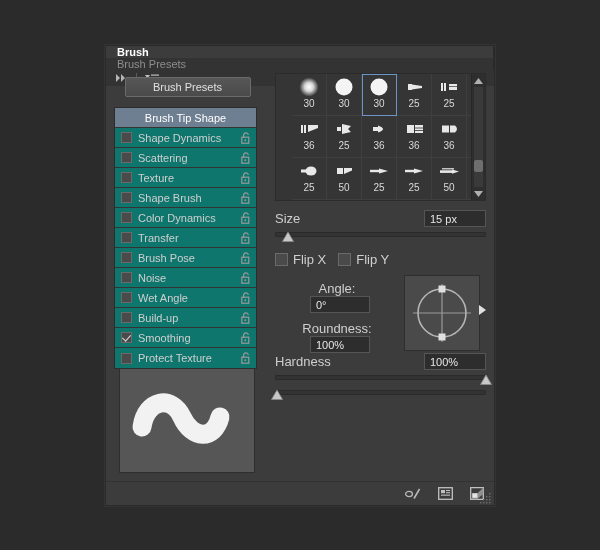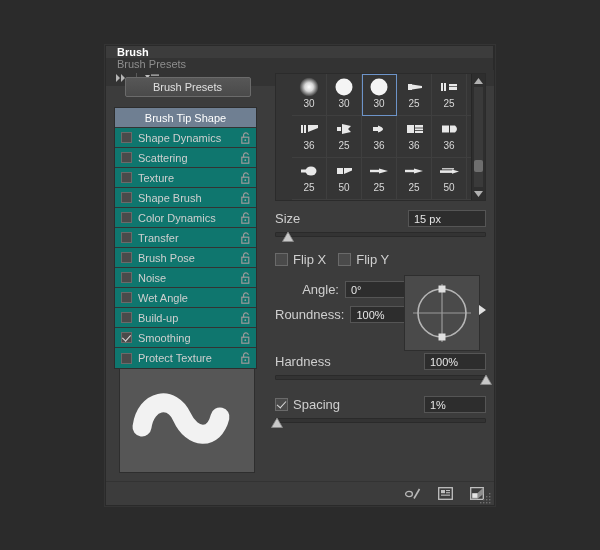--- a/index.html
+++ b/index.html
@@ -250,21 +250,21 @@
   .chk2.on::after {
     content:"";
     position:absolute;
     left:3px; top:0px;
     width:4px; height:8px;
     border:solid #dcdcdc;
     border-width:0 1.6px 1.6px 0;
     transform:rotate(42deg);
   }
   .ar-block { position:absolute; left:0; top:250px; width:130px; }
-  .ar-row { display:flex; align-items:center; justify-content:flex-end; margin-bottom:8px; }
+  .ar-row { display:flex; align-items:center; justify-content:flex-end; margin-bottom:8px;flex-direction:column; }
   .ar-row .ctrl-label { margin-right:6px; }
 
   
   .panel-foot {
     position:absolute; left:0; right:0; bottom:0;
     height:24px;
     background:#3c3c3c;
     border-top:1px solid #333333;
     display:flex; align-items:center; justify-content:flex-end;
     padding-right:8px;
@@ -629,21 +629,21 @@
           <div class="vs-arrow" style="position:absolute;bottom:0;left:0;">
             <svg width="9" height="6" viewBox="0 0 9 6">
                 <path d="M4.5 6 L0 0 L9 0 Z" fill="#b0b0b0"></path>
               </svg>
           </div>
         </div>
       </div>
 
       <div class="ctrl-row" style="justify-content:space-between;">
         <span class="ctrl-label">Size</span>
-        <span class="field" style="width:78px;">15 px</span>
+        <span class="field" style="width:62px;">15 px</span>
       </div>
       <div class="slider">
         <div class="s-track"></div>
         <div class="s-knob" id="size-knob" style="left: calc(6% - 6px);">
           <svg width="12" height="10" viewBox="0 0 12 10">
               <path d="M6 0 L11.5 9.5 L0.5 9.5 Z" fill="#c9c9c9" stroke="#8a8a8a" stroke-width="0.8"></path>
             </svg>
         </div>
       </div>
 
@@ -692,27 +692,20 @@
       </div>
       <div class="slider">
         <div class="s-track"></div>
         <div class="s-knob" id="hardness-knob" style="left: calc(100% - 6px);">
           <svg width="12" height="10" viewBox="0 0 12 10">
               <path d="M6 0 L11.5 9.5 L0.5 9.5 Z" fill="#c9c9c9" stroke="#8a8a8a" stroke-width="0.8"></path>
             </svg>
         </div>
       </div>
 
-      <div class="ctrl-row" style="justify-content:space-between; margin-top:11px;">
-        <span class="flip-item">
-          <span class="chk2 on" id="chk-spacing"></span>
-          <span class="ctrl-label">Spacing</span>
-        </span>
-        <span class="field" style="width:62px;">1%</span>
-      </div>
       <div class="slider">
         <div class="s-track"></div>
         <div class="s-knob" id="spacing-knob" style="left: calc(1% - 6px);">
           <svg width="12" height="10" viewBox="0 0 12 10">
               <path d="M6 0 L11.5 9.5 L0.5 9.5 Z" fill="#c9c9c9" stroke="#8a8a8a" stroke-width="0.8"></path>
             </svg>
         </div>
       </div>
 
     </div>

